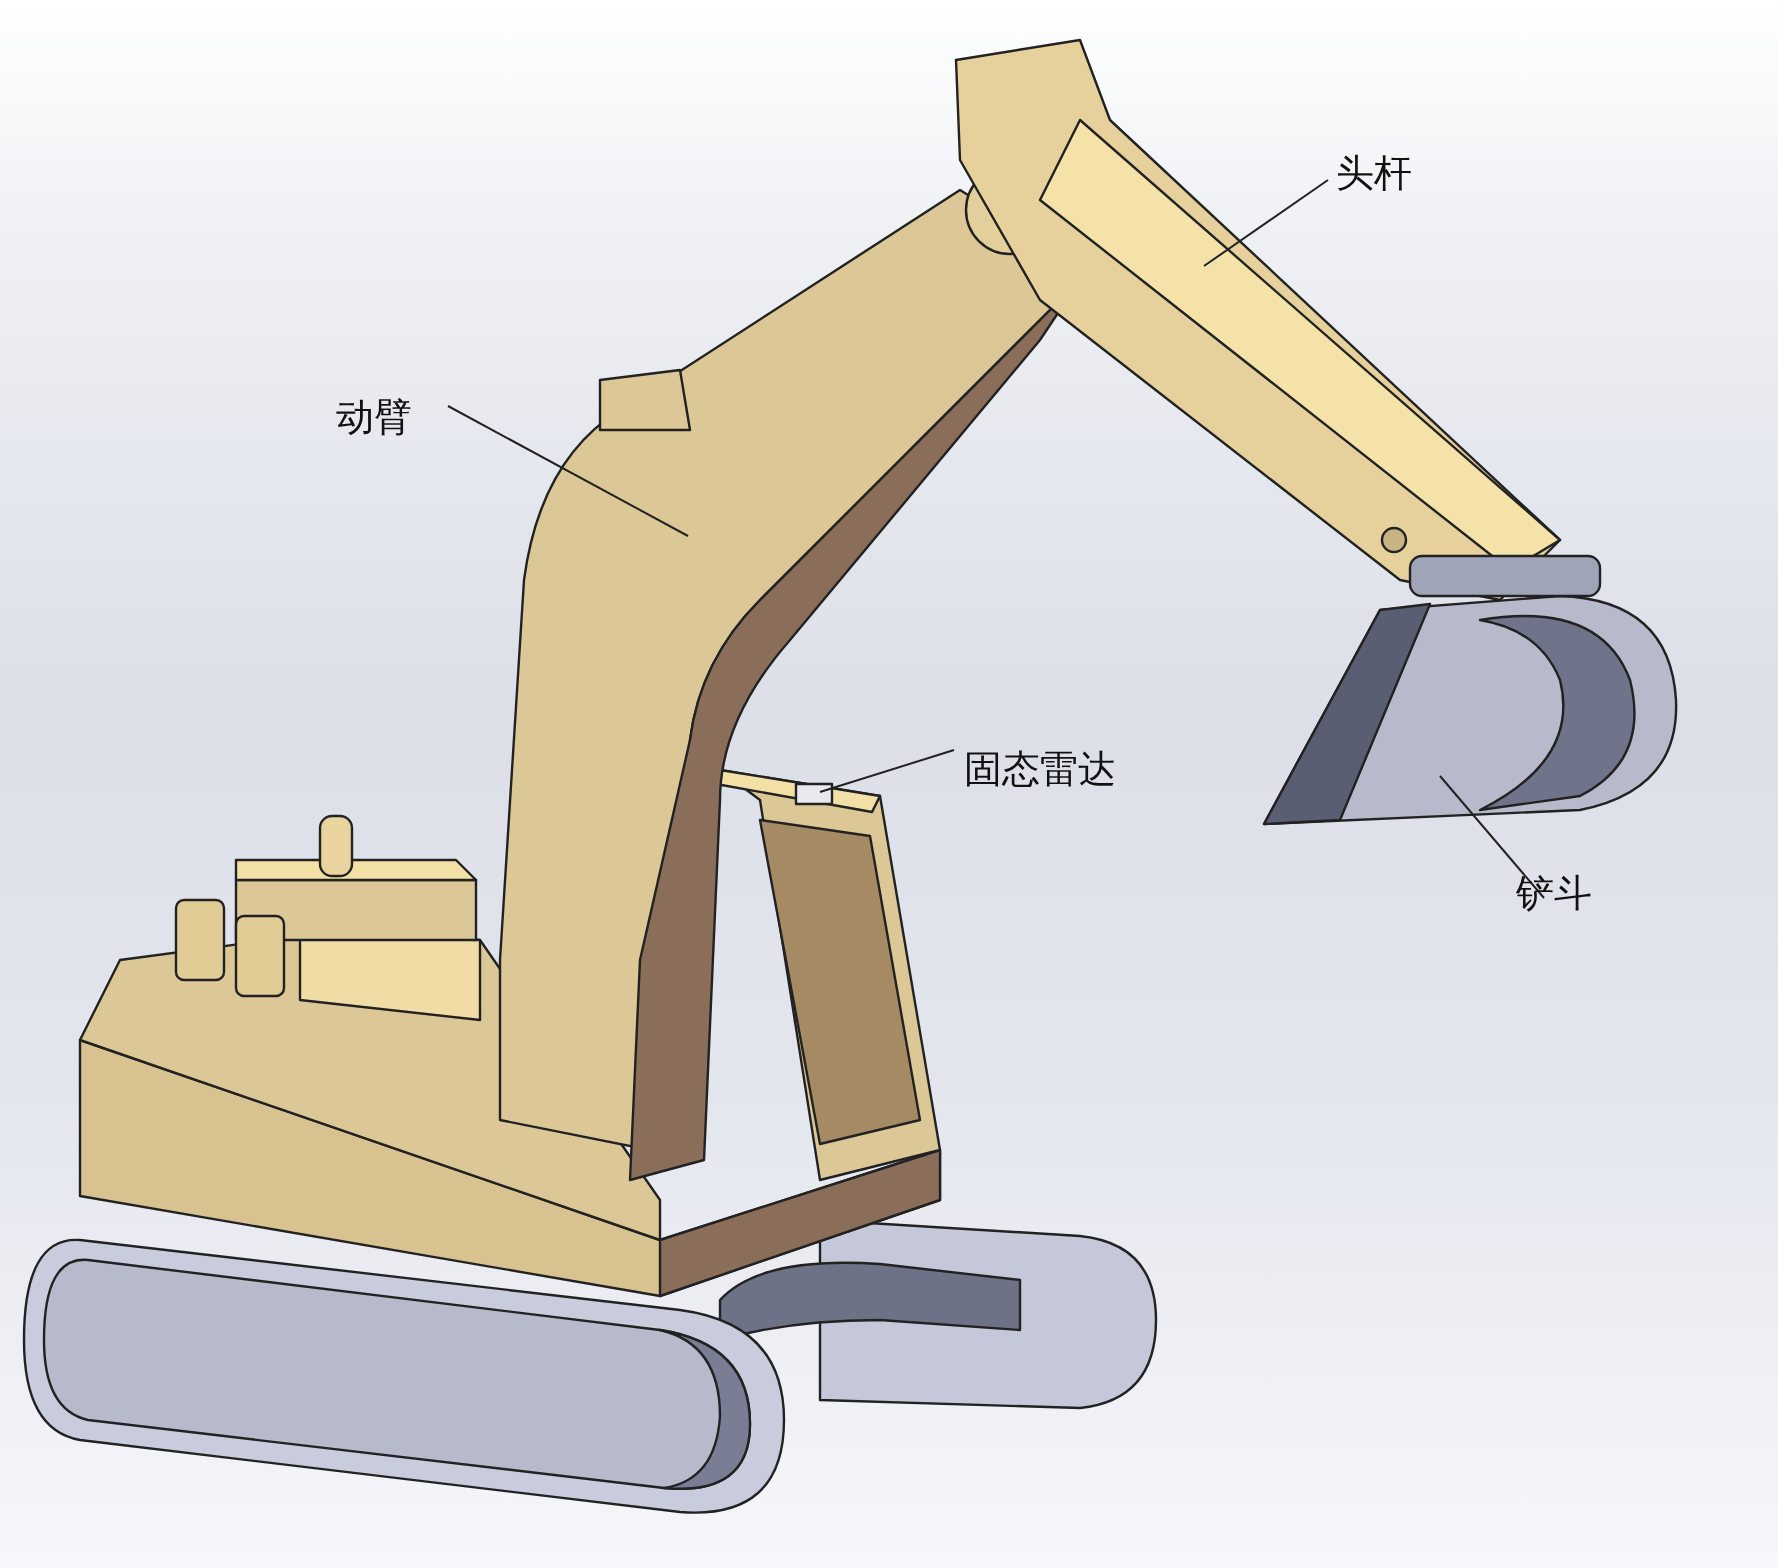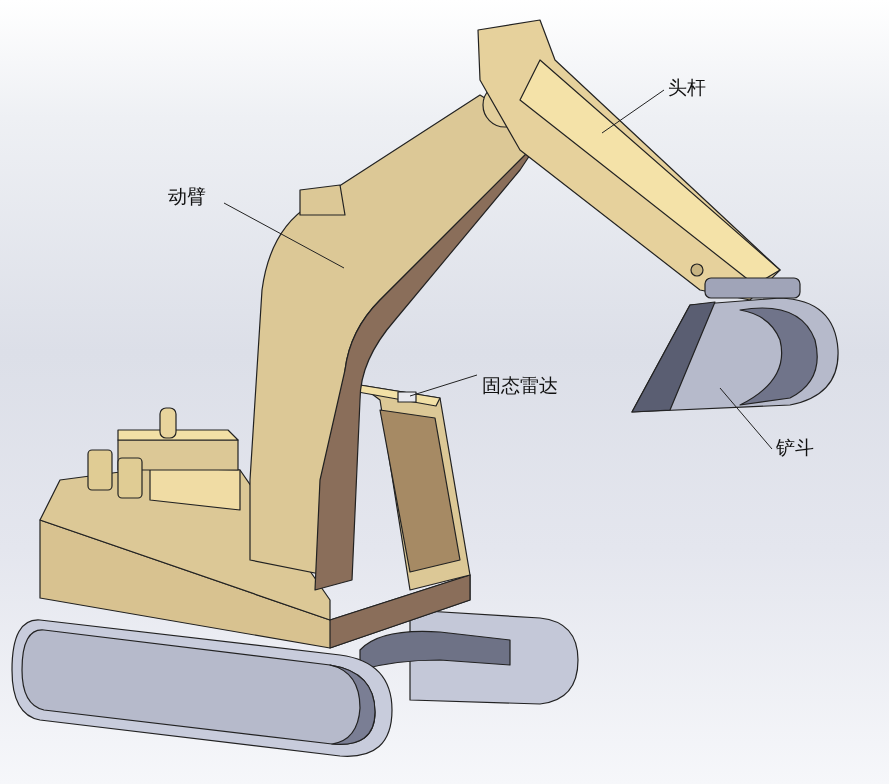--- a/index.html
+++ b/index.html
@@ -70,16 +70,16 @@
   </g>
 
   <g stroke="#222" stroke-width="1" fill="none">
     <line x1="224" y1="203" x2="344" y2="268"></line>
     <line x1="664" y1="90" x2="602" y2="133"></line>
     <line x1="477" y1="375" x2="410" y2="396"></line>
     <line x1="772" y1="449" x2="720" y2="388"></line>
   </g>
 </svg>
 
-<div class="label" style="left:168px;top:187px;">动臂</div>
+<div class="label" style="left:168px;top:200px;">动臂</div>
 <div class="label" style="left:668px;top:78px;">头杆</div>
 <div class="label" style="left:482px;top:376px;">固态雷达</div>
-<div class="label" style="left:776px;top:438px;">铲斗</div>
+<div class="label" style="left:758px;top:438px;">铲斗</div>
 
 </body></html>

